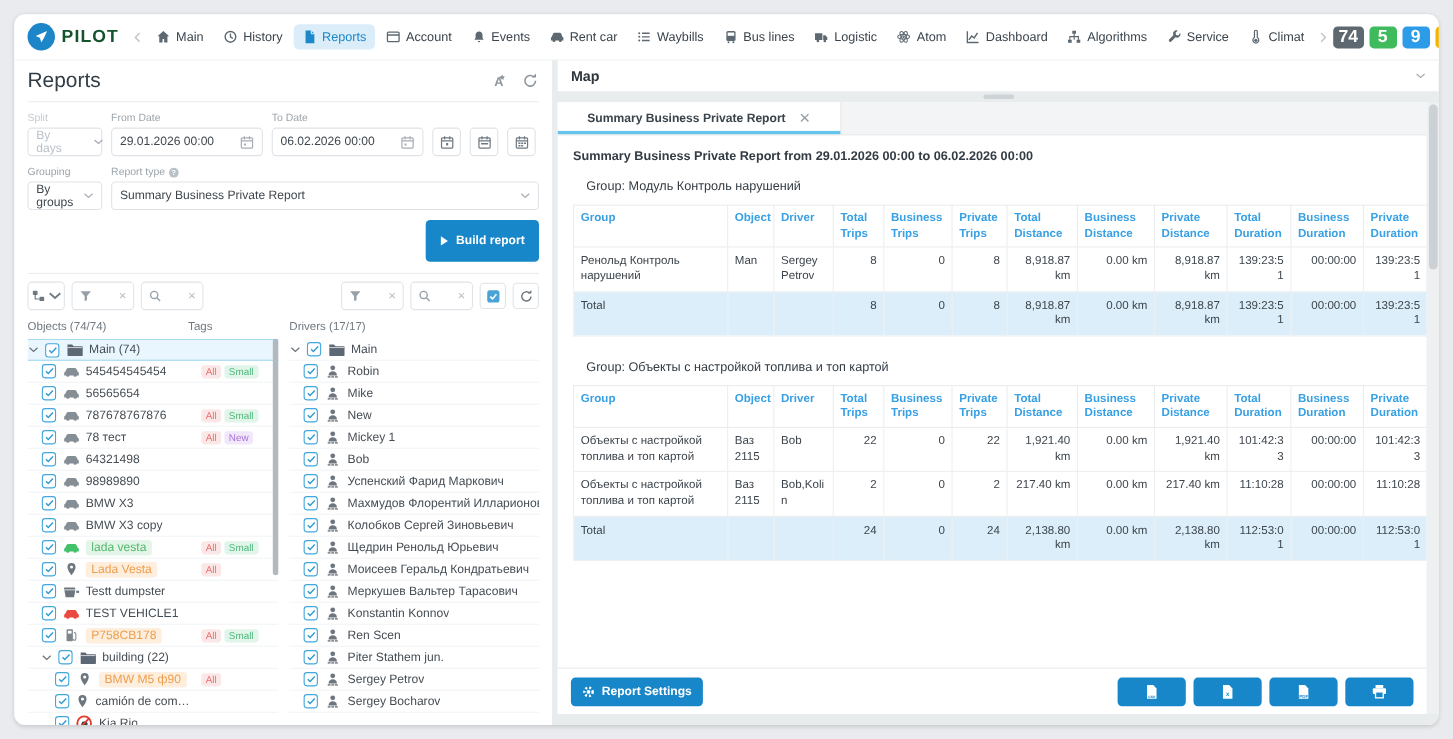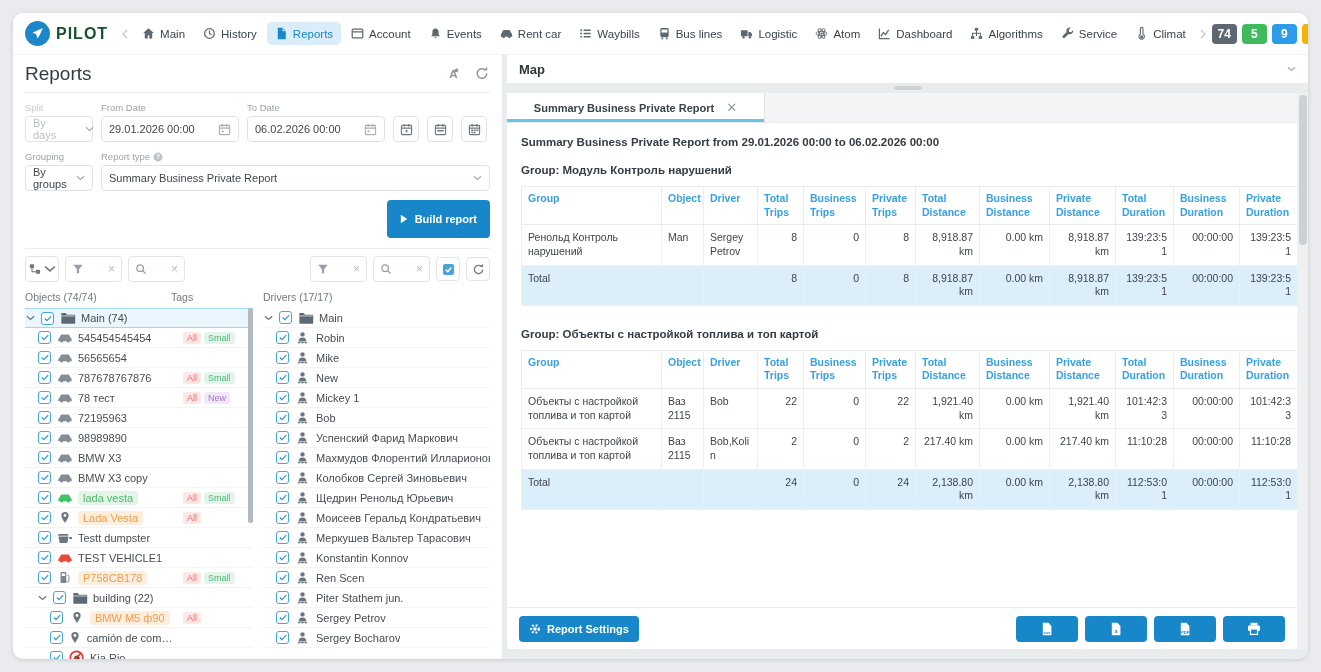--- a/index.html
+++ b/index.html
@@ -20,21 +20,21 @@
   .logo-mark { width:25px; height:25px; border-radius:50%; background:#1d86c8; display:flex; align-items:center; justify-content:center; }
   .logo-text { font-size:16px; font-weight:bold; letter-spacing:1px; color:#14532d; }
   .nav-arrow { color:#c3c9ce; padding:0 2px; }
   .nav-menu { display:flex; align-items:center; gap:2px; }
   .nav-item { display:flex; align-items:center; gap:5px; padding:5px 8px; border-radius:5px; font-size:11.5px; color:#3a444d; white-space:nowrap; cursor:pointer; }
   .nav-item .ic { color:#5d6870; }
   .nav-item.active { background:#dcedfa; color:#1b88c9; }
   .nav-item.active .ic { color:#1b88c9; }
   .ic svg { width:13px; height:13px; }
   .badge-group { display:flex; gap:5px; margin-left:auto; margin-right:14px; }
-  .nav-badge { min-width:25px; height:20px; padding:0 5px; border-radius:4px; color:#fff; font-size:12px; font-weight:bold; display:flex; align-items:center; justify-content:center; }
+  .nav-badge { min-width:25px; height:20px; padding:0 5px; border-radius:4px; color:#fff; font-size:16px; font-weight:bold; display:flex; align-items:center; justify-content:center; }
   
   .content { flex:1; display:flex; min-height:0; background:#e9ecee; }
   .left-panel { width:489px; flex:0 0 489px; background:#fff; display:flex; flex-direction:column; padding:0 12px; min-height:0; }
   .v-gap { width:5px; flex:0 0 5px; background:#e9ecee; }
   .right-panel { flex:1; min-width:0; display:flex; flex-direction:column; background:#e9eced; }
   
   .panel-header { height:38px; flex:0 0 38px; display:flex; align-items:center; border-bottom:1px solid #ededee; }
   .panel-title { font-size:19px; font-weight:500; color:#333d45; }
   .panel-header-icons { margin-left:auto; display:flex; gap:14px; color:#8d969d; }
   .panel-header-icons svg { width:16px; height:15px; }
@@ -100,21 +100,21 @@
   .report-row { flex:1; min-height:0; display:flex; margin-bottom:10px; }
   .report-card { flex:1; min-width:0; background:#fff; display:flex; flex-direction:column; }
   .page-scroll { width:11px; flex:0 0 11px; background:#eef0f1; position:relative; }
   .page-thumb { position:absolute; top:2px; left:1.5px; width:8px; height:150px; border-radius:4px; background:#ccd1d5; }
   .tabbar { height:30px; flex:0 0 30px; background:#f3f4f5; display:flex; border-bottom:1px solid #e9e9e9; }
   .tab { width:258px; background:#fff; position:relative; display:flex; align-items:center; justify-content:center; gap:12px; font-size:11px; font-weight:bold; color:#39434b; border-right:1px solid #e3e3e3; cursor:pointer; }
   .tab::after { content:''; position:absolute; left:0; right:0; bottom:0; height:3px; background:#67c4ea; }
   .tab-close { color:#959da5; font-size:13px; font-weight:normal; }
   .report-body { flex:1; min-height:0; overflow:hidden; padding:10px 14px 0; }
   .report-title { font-size:11.5px; font-weight:bold; color:#333c44; margin:3px 0 16px; }
-  .group-heading { font-size:11.5px; font-weight:bold; color:#333c44; margin:6px 0 10px; }
+  .group-heading { font-size:11.5px; font-weight:normal; color:#333c44; margin:6px 12px 10px; }
   table.rep { width:100%; border-collapse:collapse; table-layout:fixed; margin-bottom:22px; }
   table.rep th { color:#38a0e4; font-size:10.5px; font-weight:bold; text-align:left; padding:5px 6px; border:1px solid #eaedef; vertical-align:top; background:#fff; line-height:1.3; }
   table.rep td { font-size:10.5px; color:#3d454c; padding:6px 6px; border:1px solid #edeff1; vertical-align:top; line-height:1.3; word-wrap:break-word; }
   table.rep td.num { text-align:right; }
   table.rep tr.total td { background:#dbeef9; }
   .report-footer { height:42px; flex:0 0 42px; border-top:1px solid #ececec; display:flex; align-items:center; padding:0 12px; background:#fff; }
   .btn-settings { background:#1787c9; color:#fff; height:26px; border-radius:4px; display:inline-flex; align-items:center; gap:6px; padding:0 10px; font-size:11px; font-weight:bold; cursor:pointer; }
   .btn-settings svg { width:12px; height:12px; }
   .export-group { margin-left:auto; display:flex; gap:7px; }
   .btn-export { width:62px; height:26px; background:#1787c9; border-radius:4px; display:flex; align-items:center; justify-content:center; color:#fff; cursor:pointer; }
@@ -565,21 +565,21 @@
                 <span class="cb">
                   <svg viewBox="0 0 10 8">
                     <path d="M1 4l2.6 2.6L9 1" fill="none" stroke="currentColor" stroke-width="1.6"></path>
                   </svg>
                 </span>
                 <span class="oic car">
                   <svg viewBox="0 0 18 11">
                     <path d="M2.6 5.4 4 2.6c.3-.6.9-1 1.6-1h6.8c.7 0 1.3.4 1.6 1l1.4 2.8c.7.2 1.1.8 1.1 1.4v2.4h-1.9a1.9 1.9 0 0 1-3.7 0H7.1a1.9 1.9 0 0 1-3.7 0H1.5V6.8c0-.6.4-1.2 1.1-1.4z" fill="currentColor"></path>
                   </svg>
                 </span>
-                <span class="tlabel">72195963</span>
+                <span class="tlabel">64321498</span>
                 <span class="tags"></span>
               </div>
               <div class="trow" style="padding-left: 13px;">
                 <span class="cb">
                   <svg viewBox="0 0 10 8">
                     <path d="M1 4l2.6 2.6L9 1" fill="none" stroke="currentColor" stroke-width="1.6"></path>
                   </svg>
                 </span>
                 <span class="oic car">
                   <svg viewBox="0 0 18 11">

